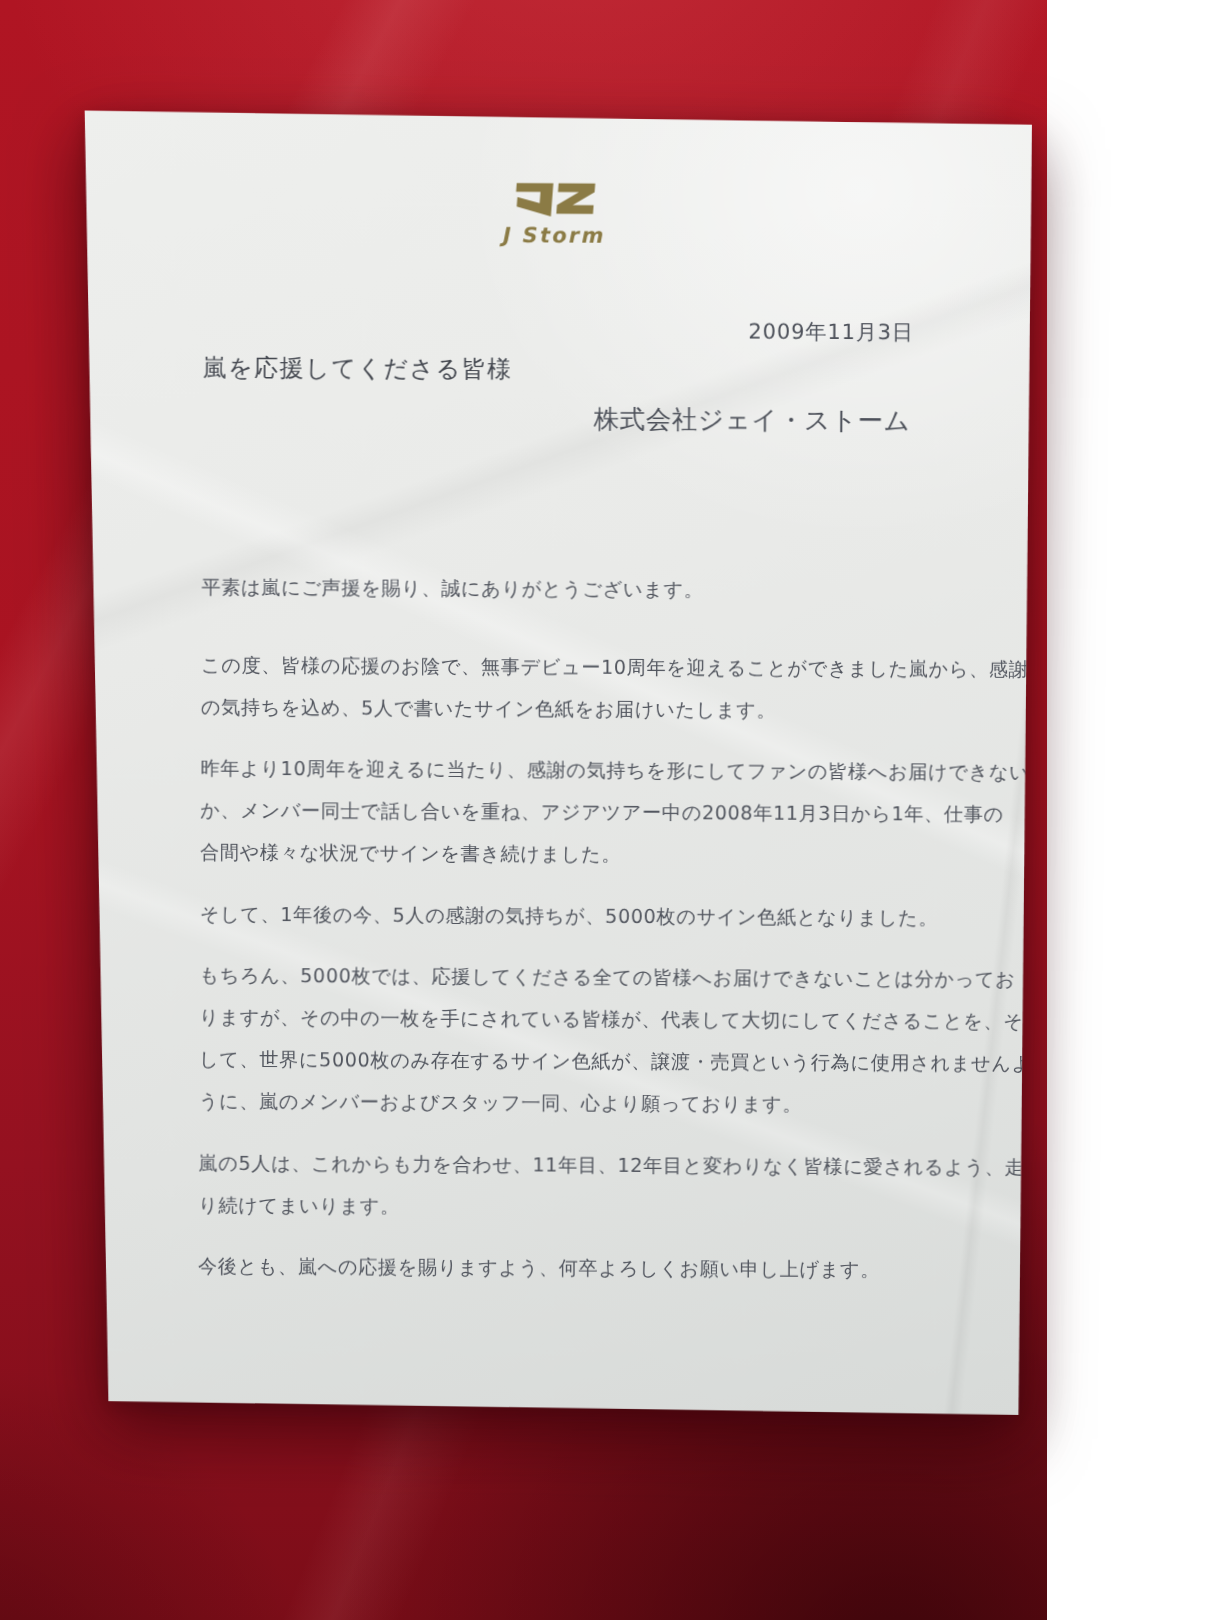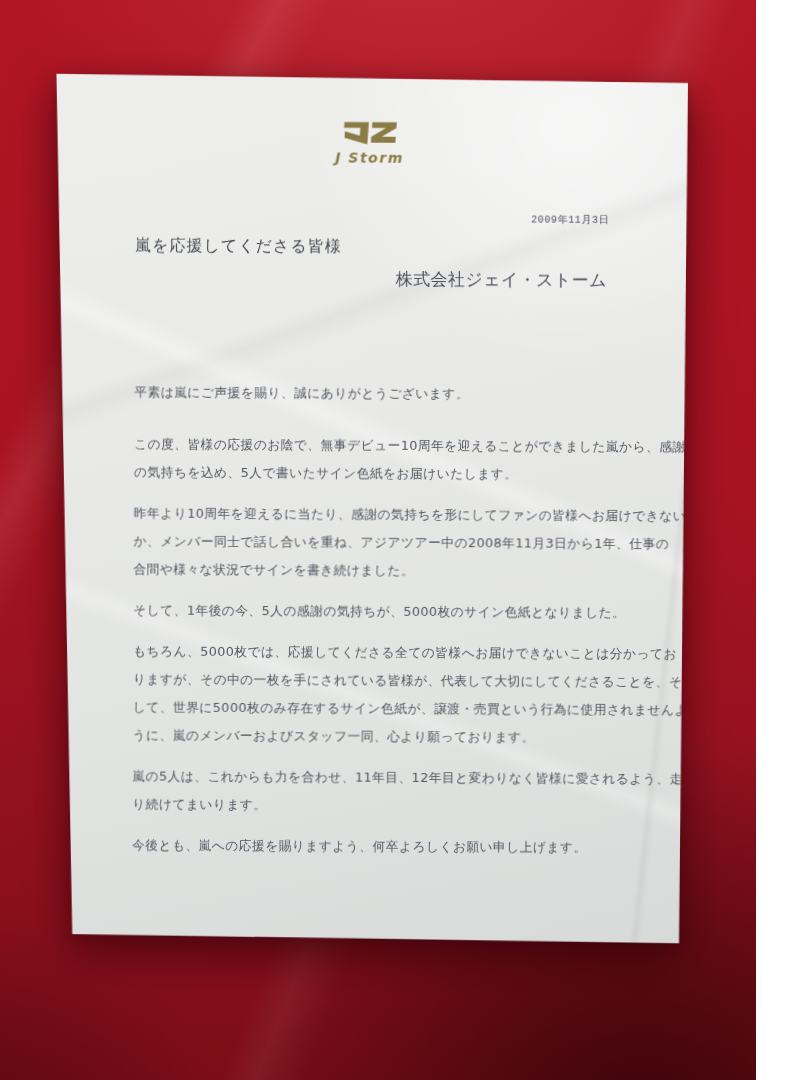--- a/index.html
+++ b/index.html
@@ -1,19 +1,19 @@
 <!DOCTYPE html>
 <html><head>
 <meta charset="utf-8">
 <style>
   html,body{margin:0;padding:0;}
   body{width:810px;height:1080px;overflow:hidden;font-family:"DejaVu Sans","Liberation Sans",sans-serif;}
 
   .scene{
-    position:relative;width:756px;height:1080px;
+    position:relative;width:698px;height:1080px;
     background:
       radial-gradient(90% 60% at 85% 104%, rgba(20,0,2,.62) 0%, rgba(20,0,2,0) 60%),
       radial-gradient(60% 40% at -5% 108%, rgba(30,0,4,.40) 0%, rgba(30,0,4,0) 60%),
       linear-gradient(118deg, rgba(255,180,180,0) 18%, rgba(255,200,200,.10) 21%, rgba(255,180,180,0) 25%),
       linear-gradient(112deg, rgba(255,200,200,0) 55%, rgba(255,210,210,.07) 58%, rgba(255,200,200,0) 62%),
       radial-gradient(80% 45% at 55% -8%, rgba(255,120,125,.22) 0%, rgba(255,120,125,0) 70%),
       linear-gradient(to bottom, #b01523 0%, #a81321 45%, #941120 72%, #7c0d18 100%);
   }
 
   .paper-wrap{
@@ -39,21 +39,21 @@
       linear-gradient(200deg, rgba(255,255,255,0) 66%, rgba(255,255,255,.25) 67.5%, rgba(255,255,255,0) 69%);
   }
 
   .logo-block{position:absolute;top:44px;left:0;right:0;text-align:center;color:#8b7b45;}
   .logo-mark{display:inline-block;}
   .logo-wordmark{
     margin-top:-2px;font-size:14px;font-weight:bold;font-style:italic;
     letter-spacing:1.5px;color:#8b7b45;
   }
 
-  .date-line{position:absolute;top:138px;right:78px;font-size:10px;letter-spacing:.6px;color:#4d515a;font-family:Liberation Mono, monospace;}
+  .date-line{position:absolute;top:138px;right:78px;font-size:14px;letter-spacing:.6px;color:#4d515a;}
   .recipient-line{position:absolute;top:163px;left:84px;font-size:16px;letter-spacing:1px;color:#43474f;}
   .sender-line{position:absolute;top:194px;right:80px;font-size:17px;letter-spacing:.4px;color:#4d515a;}
 
   .letter-body{position:absolute;top:306px;left:84px;width:516px;font-size:12.8px;color:#51555e;}
   .para{margin:0 0 13px 0;}
   .para:first-child{margin-bottom:24px;}
   .line{line-height:28px;white-space:nowrap;letter-spacing:.4px;}
 </style>
 </head>
 <body>

